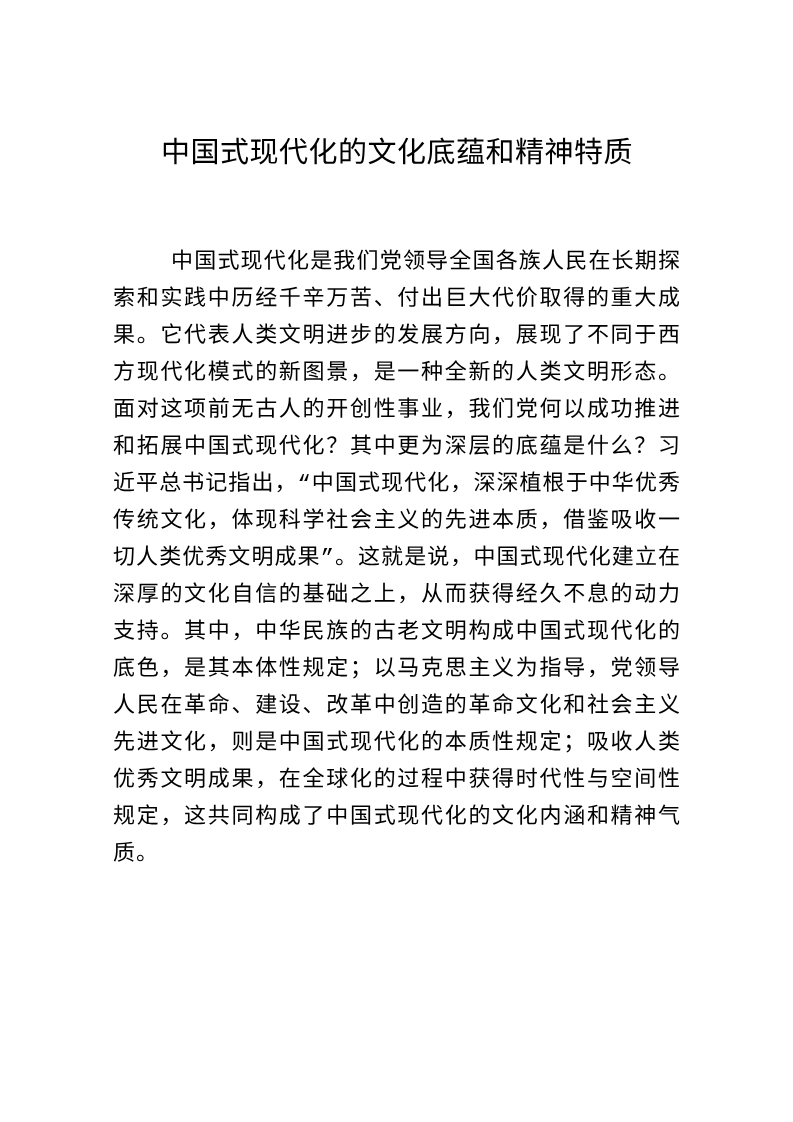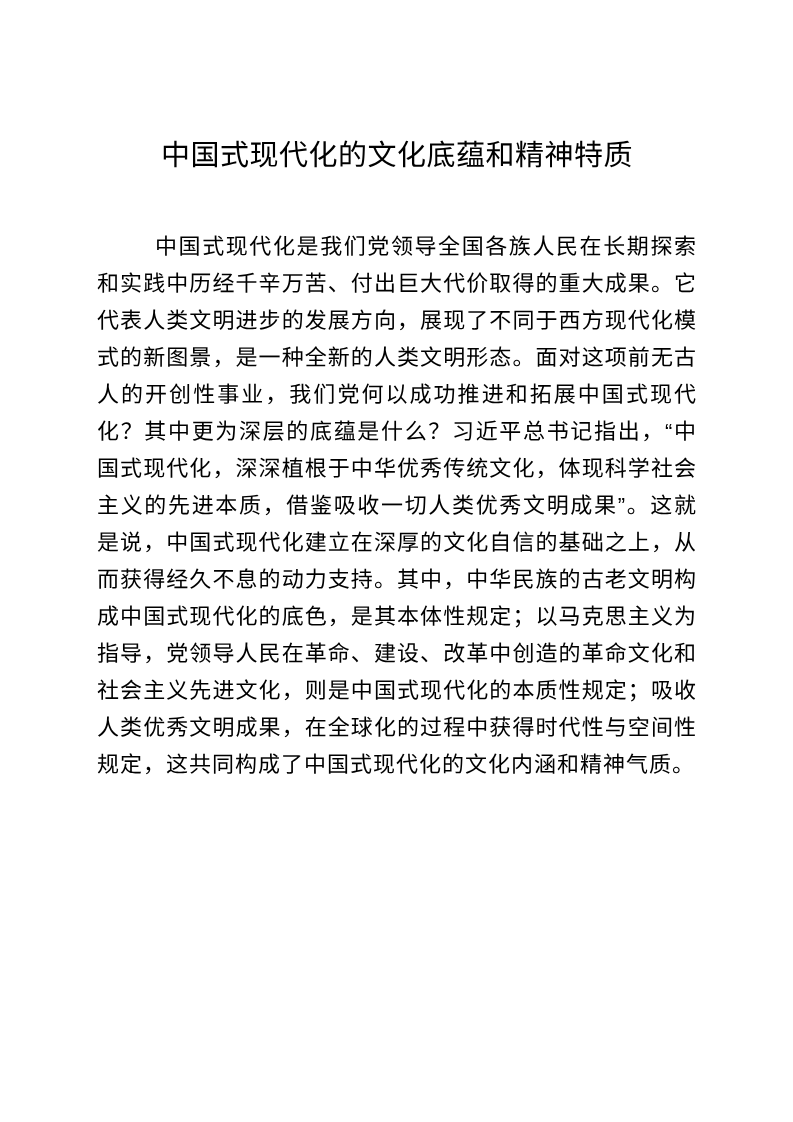--- a/index.html
+++ b/index.html
@@ -6,21 +6,21 @@
     margin: 0;
     padding: 0;
     background: #ffffff;
   }
   .page {
     position: relative;
     width: 793px;
     height: 1122px;
     background: #ffffff;
     overflow: hidden;
-    font-family: Liberation Sans, sans-serif;
+    font-family: Liberation Mono, monospace;
     color: #000000;
   }
   .doc-title {
     position: absolute;
     top: 134px;
     left: 97px;
     width: 600px;
     margin: 0;
     text-align: center;
     font-size: 29px;
@@ -35,21 +35,21 @@
     left: 97px;
     width: 600px;
     font-size: 22px;
     line-height: 37px;
     text-align: justify;
     text-justify: inter-ideograph;
     letter-spacing: 1px;
     color: #000000;
   }
   .doc-body p {
-    margin: 0;
+    margin: 16px;
     padding: 0;
     text-indent: 58px;
   }
 </style>
 </head>
 <body>
 
 <div class="page">
   <h1 class="doc-title">中国式现代化的文化底蕴和精神特质</h1>
 

